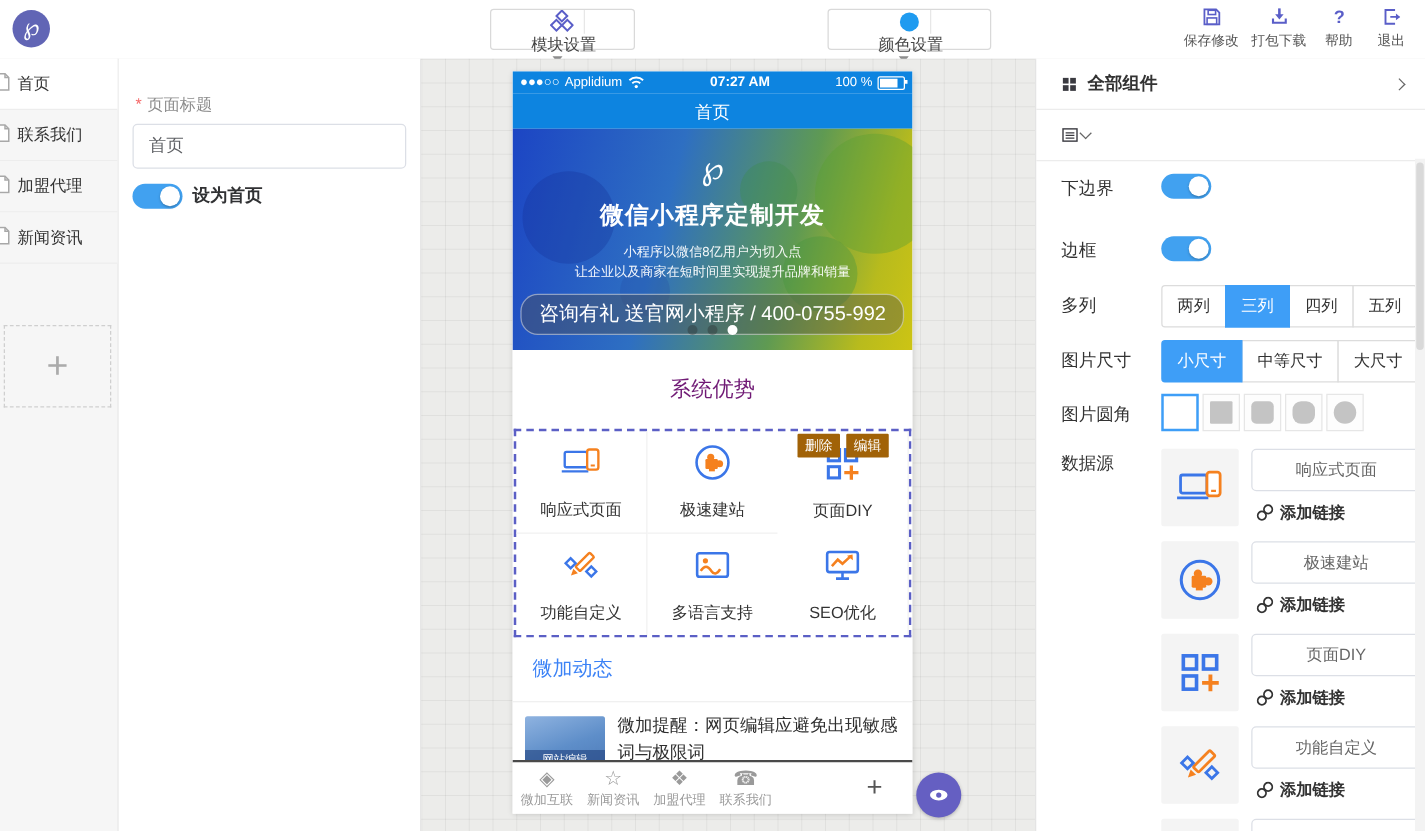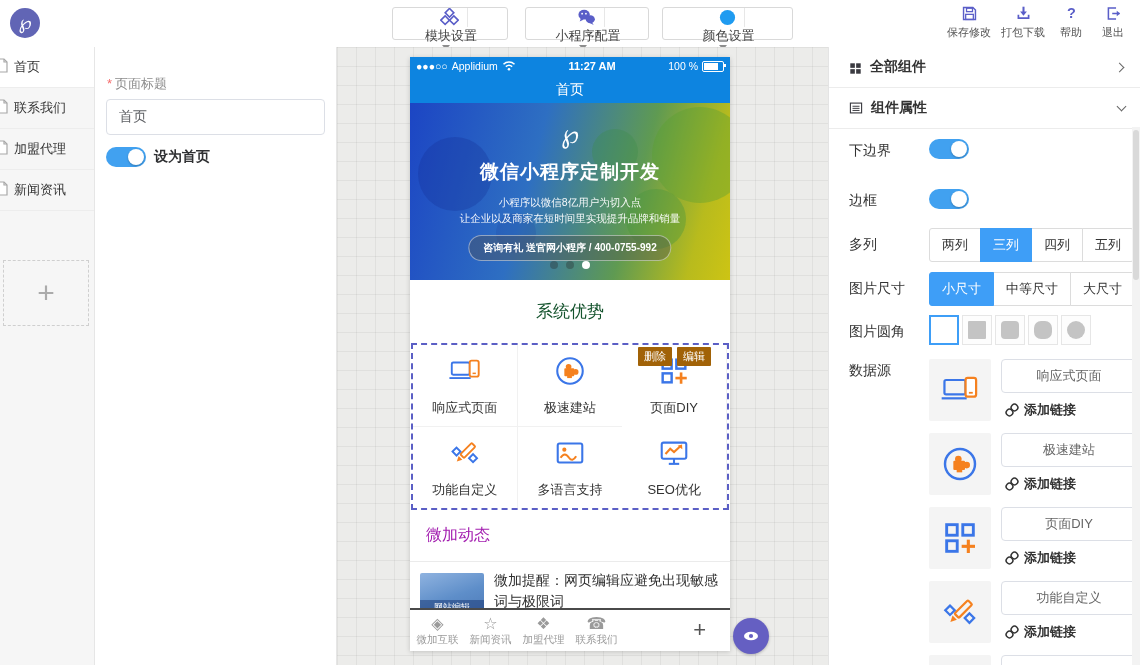--- a/index.html
+++ b/index.html
@@ -26,21 +26,21 @@
   .act .al{font-size:11px;color:#555;margin-top:2px;}
   
   .sb{position:absolute;left:0;top:47px;width:95px;height:618px;background:#f6f6f6;border-right:1px solid #e6e6e6;box-sizing:border-box;}
   .sb-item{height:40px;display:flex;align-items:center;font-size:13px;color:#333;border-bottom:1px solid #ededed;
            background:#f6f6f6;cursor:pointer;overflow:hidden;}
   .sb-item.active{background:#fff;}
   .sb-item .doc{margin-left:-4px;margin-right:5px;flex:none;}
   .sb-add{position:absolute;left:3px;top:213px;width:86px;height:66px;border:1px dashed #cfcfcf;
           display:flex;align-items:center;justify-content:center;font-size:30px;color:#ababab;cursor:pointer;box-sizing:border-box;}
   
-  .set{position:absolute;left:95px;top:47px;width:242px;height:618px;background:#fff;border-right:1px solid #e6e6e6;box-sizing:border-box;}
+  .set{position:absolute;left:95px;top:47px;width:242px;height:618px;background:#fff;border-right:1px solid #e6e6e6;box-sizing:border-box;font-family:Liberation Mono, monospace;}
   .set-label{position:absolute;left:12px;top:28px;font-size:13px;color:#8c8c8c;}
   .set-label .req{color:#f56c6c;margin-right:3px;}
   .set-input{position:absolute;left:11px;top:52px;width:219px;height:36px;border:1px solid #dcdfe6;border-radius:4px;
              font-size:14px;color:#606266;padding:0 12px;box-sizing:border-box;font-family:inherit;background:#fff;}
   .set-toggle-row{position:absolute;left:11px;top:100px;display:flex;align-items:center;text-align:center;}
   .switch{width:40px;height:20px;border-radius:10px;background:#41a1f0;position:relative;flex:none;cursor:pointer;}
   .switch::after{content:"";position:absolute;right:2px;top:2px;width:16px;height:16px;border-radius:50%;background:#fff;
                  box-shadow:0 1px 2px rgba(0,0,0,.25);}
   .set-toggle-row .tl{font-size:14px;font-weight:bold;color:#303133;margin-left:8px;}
   
@@ -60,36 +60,36 @@
   .p-title{position:absolute;left:0;top:18px;width:100%;height:28px;background:#0d84e0;color:#fff;
            font-size:14px;text-align:center;line-height:28px;}
   .p-banner{position:absolute;left:0;top:46px;width:100%;height:177px;overflow:hidden;color:#fff;text-align:center;
             background:linear-gradient(105deg,#1c45c4 0%,#2e6fc2 38%,#5f9a52 68%,#b8bb1d 88%,#cdc414 100%);}
   .bub{position:absolute;border-radius:50%;}
   .p-banner .blogo{position:absolute;left:0;right:0;top:16px;font-size:26px;}
   .p-banner h2{position:absolute;left:0;right:0;top:56px;margin:0;font-size:19px;font-weight:bold;letter-spacing:1px;}
   .p-banner .sub{position:absolute;left:0;right:0;top:92px;font-size:10.5px;line-height:1.5;opacity:.95;}
   .p-pill{position:absolute;left:50%;transform:translateX(-50%);top:132px;white-space:nowrap;
           background:rgba(80,80,80,.4);border:1px solid rgba(255,255,255,.45);border-radius:14px;
-          padding:5px 14px;font-size:10px;font-weight:bold;}
+          padding:5px 14px;font-size:16px;}
   .p-dots{position:absolute;left:0;right:0;bottom:7px;text-align:center;}
   .p-dots i{display:inline-block;width:8px;height:8px;border-radius:50%;background:rgba(40,40,40,.35);margin:0 4px;}
   .p-dots i.on{background:#fff;}
   .p-sys{position:absolute;left:0;top:223px;width:100%;height:63px;background:#fff;display:flex;
-         align-items:center;justify-content:center;font-size:17px;color:#14532d;}
+         align-items:center;justify-content:center;font-size:17px;color:#701a75;}
   .p-grid{position:absolute;left:1px;right:1px;top:286px;height:167px;border:2px dashed #5b5fc5;background:#fff;
           box-sizing:border-box;display:grid;grid-template-columns:1fr 1fr 1fr;grid-template-rows:1fr 1fr;}
   .cell{border-right:1px solid #f1f1f1;border-bottom:1px solid #f1f1f1;display:flex;flex-direction:column;
         align-items:center;justify-content:center;cursor:pointer;}
   .cell:nth-child(3n){border-right:none;} .cell:nth-child(n+4){border-bottom:none;}
   .cell .fl{font-size:13px;color:#333;margin-top:7px;}
   .sel-badges{position:absolute;top:2px;right:16px;display:flex;z-index:3;}
   .sel-badges .bdg{background:#a16207;color:#fff;font-size:11px;padding:2px 6px;margin-left:5px;cursor:pointer;border-radius:1px;}
   .p-newshead{position:absolute;left:0;top:453px;width:100%;height:52px;background:#fff;border-bottom:1px solid #ebebeb;
-              box-sizing:border-box;display:flex;align-items:center;font-size:16px;color:#a21caf;padding-left:16px;}
+              box-sizing:border-box;display:flex;align-items:center;font-size:16px;color:#3b82f6;padding-left:16px;}
   .p-newsitem{position:absolute;left:0;top:505px;width:100%;height:46px;background:#fff;overflow:hidden;}
   .thumb{position:absolute;left:10px;top:11px;width:64px;height:42px;border-radius:2px;overflow:hidden;
          background:linear-gradient(160deg,#8fb3e0 0%,#5e8ec9 55%,#4d7ab8 100%);}
   .thumb .cap{position:absolute;left:0;right:0;bottom:0;background:rgba(30,60,120,.55);color:#fff;
               font-size:9px;text-align:center;padding:1px 0;}
   .headline{position:absolute;left:84px;right:8px;top:8px;font-size:14px;line-height:21px;color:#2f2f2f;}
   .p-divider{position:absolute;left:0;top:551px;width:100%;height:2px;background:#4a4a4a;}
   .p-tabbar{position:absolute;left:0;top:553px;width:100%;height:41px;background:#fff;display:flex;align-items:center;}
   .tab{width:51px;text-align:center;cursor:pointer;margin-left:2px;}
   .tab .ti{height:17px;line-height:17px;}
@@ -140,34 +140,20 @@
       <span class="mi">
           <svg width="19" height="19" viewBox="0 0 20 20">
             <rect x="6.8" y="1.8" width="6.4" height="6.4" fill="none" stroke="#5a5ec8" stroke-width="1.7" transform="rotate(45 10 5)"></rect>
             <rect x="2.2" y="9.6" width="6.4" height="6.4" fill="none" stroke="#5a5ec8" stroke-width="1.7" transform="rotate(45 5.4 12.8)"></rect>
             <rect x="11.4" y="9.6" width="6.4" height="6.4" fill="none" stroke="#5a5ec8" stroke-width="1.7" transform="rotate(45 14.6 12.8)"></rect>
           </svg>
         </span>
       <span class="ml">模块设置</span>
       <span class="caret"></span>
     </div>
-    <div class="menu-btn" style="left:525px;width:124px;">
-      <span class="mi">
-          <svg width="19" height="19" viewBox="0 0 20 20">
-            <ellipse cx="7.5" cy="7" rx="6" ry="5.2" fill="#5a5ec8"></ellipse>
-            <polygon points="4,11 2.8,14.2 7.2,12" fill="#5a5ec8"></polygon>
-            <ellipse cx="14" cy="11.8" rx="4.8" ry="4.2" fill="#5a5ec8"></ellipse>
-            <polygon points="16,15.4 17.6,17.8 13.4,15.8" fill="#5a5ec8"></polygon>
-            <circle cx="5.4" cy="6" r=".95" fill="#fff"></circle>
-            <circle cx="9.4" cy="6" r=".95" fill="#fff"></circle>
-          </svg>
-        </span>
-      <span class="ml">小程序配置</span>
-      <span class="caret"></span>
-    </div>
     <div class="menu-btn" style="left:662px;width:131px;">
       <span class="mi">
           <svg width="19" height="19" viewBox="0 0 20 20">
             <circle cx="10" cy="10" r="8" fill="#1f9bf0"></circle>
           </svg>
         </span>
       <span class="ml">颜色设置</span>
       <span class="caret"></span>
     </div>
 
@@ -252,21 +238,21 @@
 
   <div class="phone">
     <div class="p-status">
       <span>●●●○○</span>
       <span style="margin-left:4px;">Applidium</span>
       <span style="margin-left:4px;height:12px;"><svg width="14" height="11" viewBox="0 0 14 11">
             <path d="M1.5,4.2 a8,8 0 0 1 11,0" fill="none" stroke="#fff" stroke-width="1.5"></path>
             <path d="M3.8,6.6 a5,5 0 0 1 6.4,0" fill="none" stroke="#fff" stroke-width="1.5"></path>
             <circle cx="7" cy="9.2" r="1.3" fill="#fff"></circle>
           </svg></span>
-      <span class="mid">11:27 AM</span>
+      <span class="mid">07:27 AM</span>
       <span>100 %</span>
       <span class="batt"></span>
     </div>
     <div class="p-title">首页</div>
 
     <div class="p-banner">
       <span class="bub" style="width:96px;height:96px;right:-18px;top:4px;background:rgba(90,160,50,.4);"></span>
       <span class="bub" style="width:60px;height:60px;right:44px;top:86px;background:rgba(70,150,60,.38);"></span>
       <span class="bub" style="width:46px;height:46px;right:92px;top:26px;background:rgba(60,140,70,.32);"></span>
       <span class="bub" style="width:74px;height:74px;left:8px;top:34px;background:rgba(20,45,150,.30);"></span>
@@ -396,21 +382,20 @@
       <span class="irl">全部组件</span>
       <span class="chev-r"></span>
     </div>
     <div class="insp-row">
       <span style="height:14px;"><svg width="14" height="14" viewBox="0 0 20 20">
             <rect x="2" y="3" width="16" height="14" fill="none" stroke="#3a3a40" stroke-width="1.6"></rect>
             <line x1="5" y1="7.5" x2="15" y2="7.5" stroke="#3a3a40" stroke-width="1.4"></line>
             <line x1="5" y1="10.5" x2="15" y2="10.5" stroke="#3a3a40" stroke-width="1.4"></line>
             <line x1="5" y1="13.5" x2="15" y2="13.5" stroke="#3a3a40" stroke-width="1.4"></line>
           </svg></span>
-      <span class="irl">组件属性</span>
       <span class="chev-d"></span>
     </div>
 
     <span class="prop-label" style="top:95px;">下边界</span>
     <span class="switch" style="position:absolute;left:100px;top:92px;"></span>
 
     <span class="prop-label" style="top:145px;">边框</span>
     <span class="switch" style="position:absolute;left:100px;top:142px;"></span>
 
     <span class="prop-label" style="top:189px;">多列</span>

